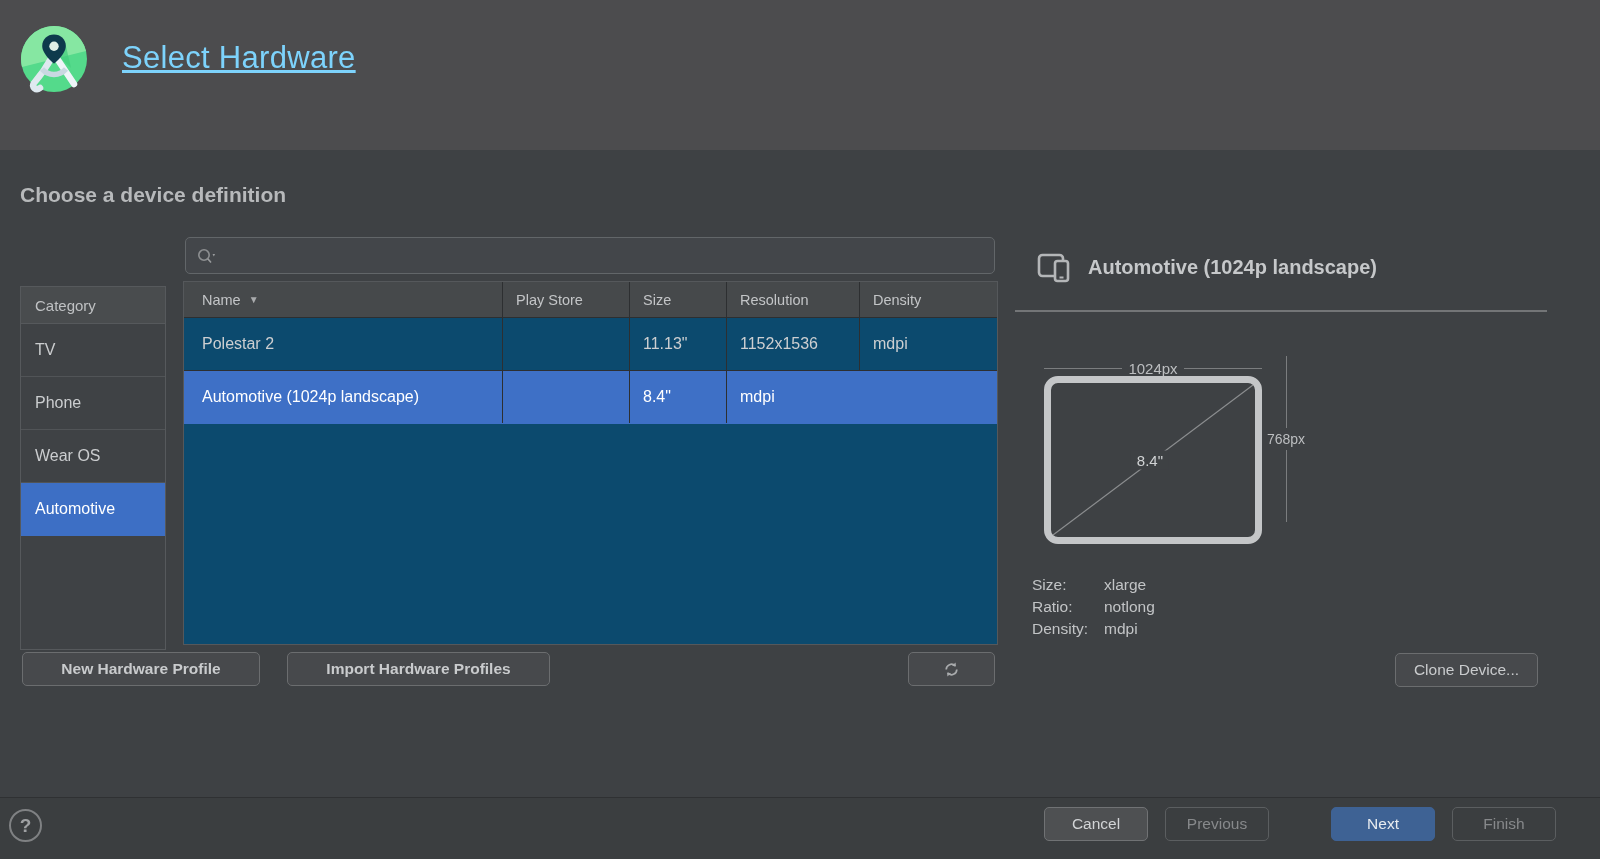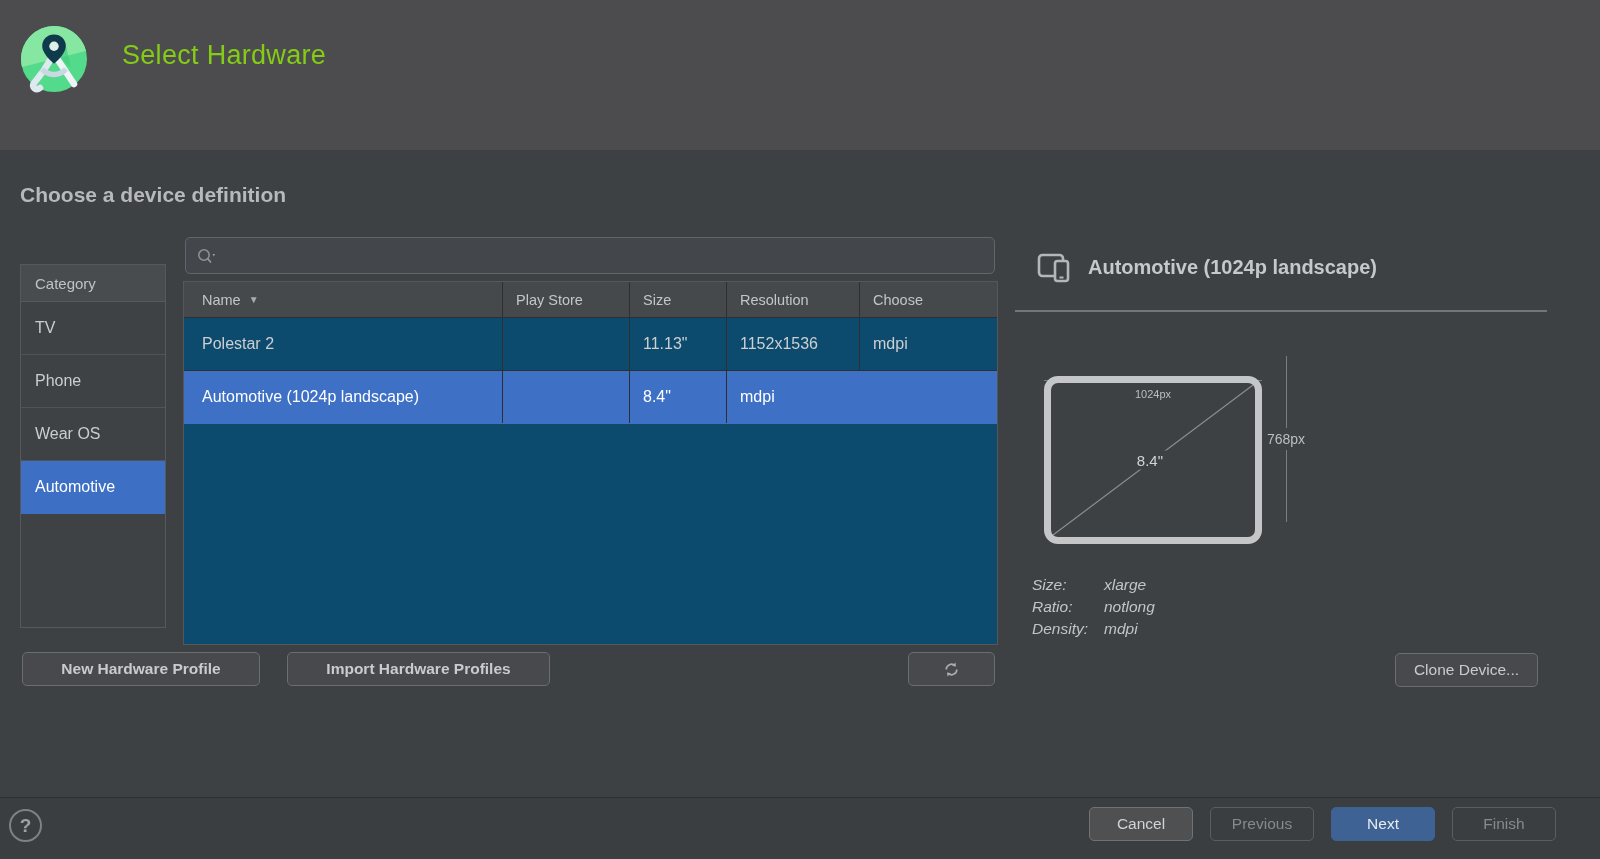--- a/index.html
+++ b/index.html
@@ -3,33 +3,33 @@
 <meta charset="utf-8">
 <style>
   * { margin:0; padding:0; box-sizing:border-box; }
   html,body { background:#2b2d2f; }
   body { font-family:"Liberation Sans", sans-serif; }
   .app { position:relative; width:1600px; height:859px; background:#3e4144; overflow:hidden; }
 
   
   .titlebar { position:absolute; left:0; top:0; width:1600px; height:150px; background:#4c4c4e; }
   .logo { position:absolute; left:19px; top:24px; width:70px; height:70px; }
-  .dialog-title { position:absolute; left:122px; top:40px; font-size:27px; font-weight:400; color:#84cc16; letter-spacing:.3px; }
+  .dialog-title { position:absolute; left:122px; top:40px; font-size:31px; font-weight:400; color:#7dd3fc; letter-spacing:.3px;text-decoration:underline; }
 
   
   .section-title { position:absolute; left:20px; top:183px; font-size:21px; font-weight:700; color:#b7b9bb; }
 
   
   .search-field { position:absolute; left:185px; top:237px; width:810px; height:37px;
     background:#43464a; border:1px solid #626669; border-radius:5px; display:flex; align-items:center; padding:0 10px; }
   .search-field input { flex:1; background:transparent; border:none; outline:none; color:#d5d7d9; font-size:15px; font-family:inherit; }
   .search-icon { display:flex; align-items:center; margin-right:8px; }
 
   
-  .category-list { position:absolute; left:20px; top:264px; width:146px; height:364px;
+  .category-list { position:absolute; left:20px; top:286px; width:146px; height:364px;
     background:#3f4245; border:1px solid #56595c; }
   .category-header { height:37px; line-height:37px; padding-left:14px; background:#494c4e;
     border-bottom:1px solid #56595c; color:#bfc1c3; font-size:15px; }
   .category-item { height:53px; line-height:52px; padding-left:14px; color:#cbcdcf; font-size:16px;
     border-bottom:1px solid #515457; cursor:default; }
   .category-item.selected { background:#3d6fc5; color:#ffffff; border-bottom-color:#3d6fc5; }
 
   
   .device-table { position:absolute; left:183px; top:281px; width:815px; height:364px;
     background:#0c4a6e; border:1px solid #55585b; }
@@ -50,47 +50,47 @@
   .refresh-btn { position:absolute; left:908px; top:652px; width:87px; height:34px; }
   .clone-btn { position:absolute; right:62px; top:653px; height:34px; padding:0 18px; }
 
   
   .detail-title-row { position:absolute; left:1036px; top:252px; display:flex; align-items:center; }
   .detail-title { font-size:20px; font-weight:700; color:#c6c8ca; margin-left:14px; }
   .detail-sep { position:absolute; left:1015px; top:310px; width:532px; height:2px; background:#737577; }
 
   .diagram-top { position:absolute; left:1044px; top:360px; width:218px; display:flex; align-items:center; }
   .diagram-top .rule { flex:1; height:1px; background:#7b7d7f; }
-  .diagram-top .dim-label { padding:0 6px; font-size:11px; color:#bcbec0;margin-top:28px; }
+  .diagram-top .dim-label { padding:0 6px; font-size:15px; color:#bcbec0; }
   .device-rect { position:absolute; left:1044px; top:376px; width:218px; height:168px;
     border:7px solid #c4c6c8; border-radius:14px; }
   .device-rect svg { position:absolute; left:0; top:0; }
   .diag-label { position:absolute; left:50%; top:50%; transform:translate(-58%,-50%);
     background:#3e4144; padding:1px 6px; font-size:15px; color:#d0d2d4; }
   .v-ruler { position:absolute; left:1264px; top:356px; width:44px; height:166px;
     display:flex; flex-direction:column; align-items:center; }
   .v-ruler .rule { width:1px; flex:1; background:#7b7d7f; }
   .v-ruler .dim-label { font-size:14px; color:#bcbec0; padding:3px 0; }
 
-  .specs { position:absolute; left:1032px; top:574px; font-size:15.5px; color:#c2c4c6; line-height:22px;font-style:italic; }
+  .specs { position:absolute; left:1032px; top:574px; font-size:15.5px; color:#c2c4c6; line-height:22px; }
   .spec-line { display:flex; }
   .spec-label { width:72px; }
 
   
   .footer { position:absolute; left:0; top:797px; width:1600px; height:62px; background:#3b3e40;
     border-top:1px solid #2f3133; display:flex; align-items:center; }
   .help-btn { position:absolute; left:9px; top:11px; width:33px; height:33px; border:2px solid #7f8183;
     border-radius:50%; display:flex; align-items:center; justify-content:center;
     color:#9fa1a3; font-size:19px; font-weight:700; }
   .footer-buttons { position:absolute; right:44px; top:9px; display:flex; gap:17px; }
   .f-btn { min-width:104px; height:34px; padding:0 14px; border-radius:5px; font-size:15.5px;
     display:flex; align-items:center; justify-content:center; font-family:inherit; cursor:default; }
   .f-btn.normal { background:#4e5052; border:1px solid #707274; color:#d2d4d6; }
   .f-btn.disabled { background:transparent; border:1px solid #5b5e60; color:#87898b; }
-  .f-btn.primary { background:#3e6294; border:1px solid #3e6294; color:#e8ecf0; }
+  .f-btn.primary { background:#3e6294; border:1px solid #3e6294; color:#e8ecf0;margin-left:45px; }
 </style>
 </head>
 <body>
 
 <div class="app">
 
   <div class="titlebar">
     <svg class="logo" viewBox="0 0 70 70">
       <circle cx="35" cy="35" r="33" fill="#54da8b"></circle>
       <path d="M2 35 A33 33 0 0 1 68 35 Z" fill="#86e7a2" transform="rotate(-14 35 35)"></path>
@@ -127,21 +127,21 @@
 
   <div class="device-table">
     <div class="t-row t-head">
       <div class="t-cell c-name">
         <span>Name</span>
         <span class="sort-arrow">▼</span>
       </div>
       <div class="t-cell c-store">Play Store</div>
       <div class="t-cell c-size">Size</div>
       <div class="t-cell c-res">Resolution</div>
-      <div class="t-cell c-den">Choose</div>
+      <div class="t-cell c-den">Density</div>
     </div>
     <div class="t-row t-body-row">
       <div class="t-cell c-name">Polestar 2</div>
       <div class="t-cell c-store"></div>
       <div class="t-cell c-size">11.13"</div>
       <div class="t-cell c-res">1152x1536</div>
       <div class="t-cell c-den">mdpi</div>
     </div>
     <div class="t-row t-body-row selected">
       <div class="t-cell c-name">Automotive (1024p landscape)</div>

